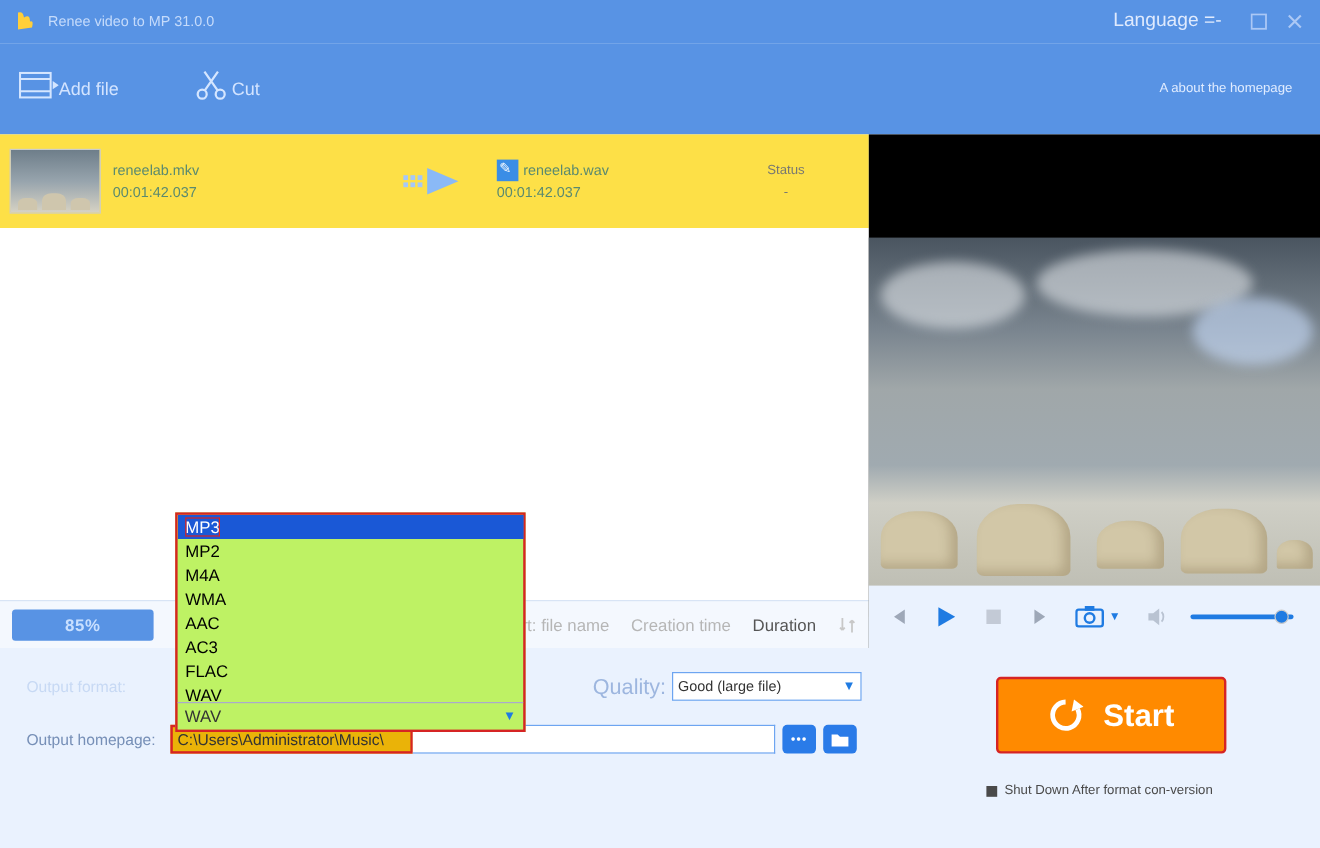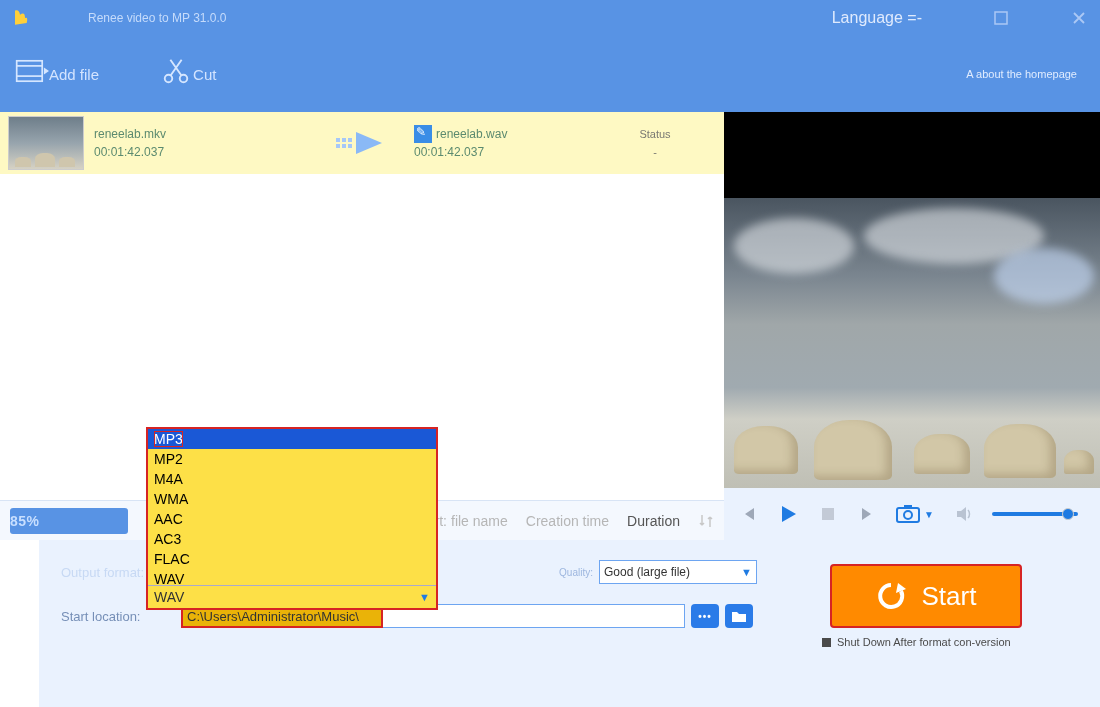--- a/index.html
+++ b/index.html
@@ -1,59 +1,59 @@
 <!DOCTYPE html>
 <html><head>
 <meta charset="utf-8">
 <style>
   * { box-sizing: border-box; margin: 0; padding: 0; }
   body { font-family: Arial, sans-serif; width: 1100px; height: 707px; overflow: hidden; background: #fff; }
   .app { width: 100%; height: 100%; display: flex; flex-direction: column; }
 
   
-  .titlebar { height: 36px; background: #5893e4; display: flex; align-items: center; padding: 0 10px; color: #c9ddff; gap: 48px; }
+  .titlebar { height: 36px; background: #5893e4; display: flex; align-items: center; padding: 0 10px; color: #c9ddff; }
   .titlebar .logo { width: 20px; height: 20px; margin-right: 10px; }
   .titlebar .title { font-size: 12px; color: #c5dbfb; }
   .titlebar .spacer { flex: 1; }
   .titlebar .lang { font-size: 16px; color: #dfeafd; margin-right: 12px; }
   .titlebar .win-btn { width: 22px; height: 22px; margin-left: 8px; display:flex; align-items:center; justify-content:center; cursor:pointer; }
 
   
   .toolbar { height: 76px; background: #5893e4; display: flex; align-items: center; padding: 0 15px; }
   .tool-item { display:flex; align-items:center; margin-right: 60px; color:#d3e4ff; cursor:pointer; font-size:15px; }
   .tool-icon { width:34px; height:30px; margin-bottom:6px; }
   .toolbar .spacer { flex:1; }
   .toolbar .about { font-size:11px; color:#e0ecff; margin-right:8px;text-align:right; }
 
   
   .main { flex:1; display:flex; }
   .left { width:724px; display:flex; flex-direction:column; position:relative; }
   .right { width:376px; background:#000; position:relative; }
 
   
-  .filerow { height:62px; background:#fef9c3; display:flex; align-items:center; padding:8px; font-size:12px; }
+  .filerow { height:78px; background:#fde047; display:flex; align-items:center; padding:8px; font-size:12px; }
   .thumb { width:76px; height:54px; margin-right:10px; background:linear-gradient(#6e7e8a 0%, #97a4ad 50%, #d6d2c4 100%); border:1px solid #ccc; position:relative; overflow:hidden; }
   .thumb .mound { position:absolute; bottom:2px; width:16px; height:10px; background:#cfc6ad; border-radius: 40% 40% 0 0; }
   .src-info { width:220px; color:#5b8a6f; line-height:1.5; }
   .arrow-box { width:100px; display:flex; justify-content:center; }
   .dst-info { width:180px; color:#5b8a6f; line-height:1.5; }
   .dst-icon { display:inline-block; width:18px; height:18px; background:#3a8de6; vertical-align:middle; margin-right:4px; position:relative; }
   .dst-icon::after { content:'✎'; color:#fff; font-size:12px; position:relative; left:2px; top:-2px; }
   .status-col { flex:1; text-align:center; color:#787872; font-size:11px; }
 
   
   .lowerbar { position:absolute; bottom:0; left:0; right:0; height:40px; border-top:1px solid #d8e4f5; background:#f4f8fe; display:flex; align-items:center; padding:0 10px; font-size:13px; }
-  .zoom-pill { background:#5893e4; width:118px; height:26px; border-radius:3px; color:#c8dfff; display:flex; align-items:center; font-size:14px; font-weight:bold; letter-spacing:0.5px;}
+  .zoom-pill { background:#5893e4; width:118px; height:26px; border-radius:3px; color:#c8dfff; display:flex; align-items:center; justify-content:center; font-size:14px; font-weight:bold; letter-spacing:0.5px;}
   .lowerbar .spacer { flex:1; }
   .sort-label { color:#b6b6b6; font-size:14px; margin-right:4px; }
   .sort-opt { color:#b6b6b6; font-size:14px; margin-right:18px; cursor:pointer; }
   .sort-opt.active { color:#555; }
 
   
-  .fmt-popup { position:absolute; left:146px; bottom:-70px; width:292px; border:2px solid #d62424; background:#fde047; z-index:30; }
+  .fmt-popup { position:absolute; left:146px; bottom:-70px; width:292px; border:2px solid #d62424; background:#bef264; z-index:30; }
   .fmt-list { height:156px; overflow-y:scroll; font-size:14px; font-family:Arial; }
   .fmt-item { padding:2px 6px; cursor:pointer; }
   .fmt-item.selected { background:#1a58d6; color:#fff; }
   .fmt-item.selected .hi { outline:1px solid #d62424; outline-offset:-1px; display:inline; }
   .fmt-current { border-top:1px solid #aac; padding:3px 6px; font-size:14px; display:flex; justify-content:space-between; align-items:center; color:#333; cursor:pointer;}
   .fmt-current .tri { color:#1f7be2; font-size:11px; }
 
   
   .preview-img { position:absolute; left:0; right:0; top:86px; height:316px; background:
     linear-gradient(#4a5560 0%, #7b8690 25%, #a0a7a9 40%, #a0aab0 60%, #cfcfc6 70%, #b9b9ae 100%);
@@ -62,37 +62,37 @@
   .preview-img .mound { position:absolute; bottom:40px; background:#d2c7a7; border-radius:45% 45% 8% 8%; box-shadow: inset -6px -4px 10px rgba(90,70,40,0.25); }
 
   .player-bar { position:absolute; left:0; right:0; bottom:0; height:52px; background:#eaf2fe; display:flex; align-items:center; padding:0 12px; }
   .pbtn { width:24px; height:24px; margin-right:16px; cursor:pointer; color:#9ea8b8; display:flex; align-items:center; justify-content:center; }
   .pbtn.play { color:#1f7be2; }
   .cam-btn { color:#1f7be2; display:flex; align-items:center; cursor:pointer; margin-right:18px; }
   .vol-slider { width:86px; height:4px; background:#1f7be2; position:relative; border-radius:2px; }
   .vol-slider .thumb { width:12px; height:12px; background:#1f7be2; border-radius:50%; position:absolute; right:-6px; top:-4px; }
 
   
-  .bottom { height:167px; background:#eaf2fe; padding:20px 22px 20px 22px; position:relative;margin-left:39px; }
+  .bottom { height:167px; background:#eaf2fe; padding:20px 22px 20px 22px; position:relative; }
   .row { display:flex; align-items:center; margin-bottom:20px; }
   .flabel { width:120px; font-size:13px; color:#c7d9f4; }
   .fmt-select-placeholder { width:292px; height:24px; } 
-  .q-label { margin-left:60px; font-size:10px; color:#9db6df; width:60px; text-align:right; margin-right:6px;}
+  .q-label { margin-left:60px; font-size:18px; color:#9db6df; width:60px; text-align:right; margin-right:6px;}
   .q-select { width:158px; height:24px; border:1px solid #6da5f1; background:#fff; font-size:12px; padding:2px 4px; display:flex; align-items:center; justify-content:space-between; cursor:pointer; color:#333;}
   .q-select .tri { color:#1f7be2; font-size:11px; }
   .loc-input { width:202px; height:24px; border:2px solid #d62424; background:#eab308; font-size:13px; padding:2px 4px; color:#333; }
   .loc-rest { width:302px; height:24px; border:1px solid #6da5f1; border-left:none; background:#fff; }
   .loc-btns { display:flex; margin-left:6px; }
   .loc-btn { width:28px; height:24px; border-radius:4px; display:flex; align-items:center; justify-content:center; cursor:pointer; margin-right:6px; }
   .loc-btn.dots { background:#2a7be8; color:#fff; font-weight:bold; font-size:10px; letter-spacing:1px; }
   .loc-btn.open { background:#2a7be8; color:#fff; }
 
-  .start-btn { position:absolute; right:78px; top:24px; width:192px; height:64px; border:2px solid #d62424; background:#ff8a00; border-radius:4px; display:flex; align-items:center; justify-content:center; cursor:pointer; color:#fff; font-size:26px; }
+  .start-btn { position:absolute; right:78px; top:24px; width:192px; height:64px; border:2px solid #d62424; background:#ff8a00; border-radius:4px; display:flex; align-items:center; justify-content:center; cursor:pointer; color:#fff; font-size:26px;font-weight:bold; }
   .start-btn .spin { margin-right:16px; }
-  .shutdown { position:absolute; right:58px; top:96px; width:220px; font-size:11px; color:#4a4a4a; display:flex; align-items:flex-start; }
+  .shutdown { position:absolute; right:58px; top:113px; width:220px; font-size:11px; color:#4a4a4a; display:flex; align-items:flex-start; }
   .shutdown .chk { width:9px; height:9px; background:#4a4a4a; margin-right:6px; margin-top:2px; flex-shrink:0; }
 </style>
 </head>
 <body>
 
 <div class="app">
 
   <div class="titlebar">
     <svg class="logo" viewBox="0 0 24 24">
         <path d="M6 3 Q11 1 12 8 Q18 4 18 12 Q22 10 20 18 L6 20 Z" fill="#ffcf3a"></path>
@@ -261,21 +261,21 @@
     <div class="row">
       <div class="flabel">Output format:</div>
       <div class="fmt-select-placeholder"></div>
       <div class="q-label">Quality:</div>
       <div class="q-select">
         <span>Good (large file)</span>
         <span class="tri">▼</span>
       </div>
     </div>
     <div class="row">
-      <div class="flabel" style="color:#768fb7">Start location:</div>
+      <div class="flabel" style="color:#768fb7">Output homepage:</div>
       <input class="loc-input" value="C:\Users\Administrator\Music\" style="">
       <div class="loc-rest"></div>
       <div class="loc-btns">
         <div class="loc-btn dots">•••</div>
         <div class="loc-btn open">
           <svg width="16" height="14" viewBox="0 0 16 14">
               <path d="M1 3h5l2 2h7v8H1z" fill="#fff"></path>
             </svg>
         </div>
       </div>

